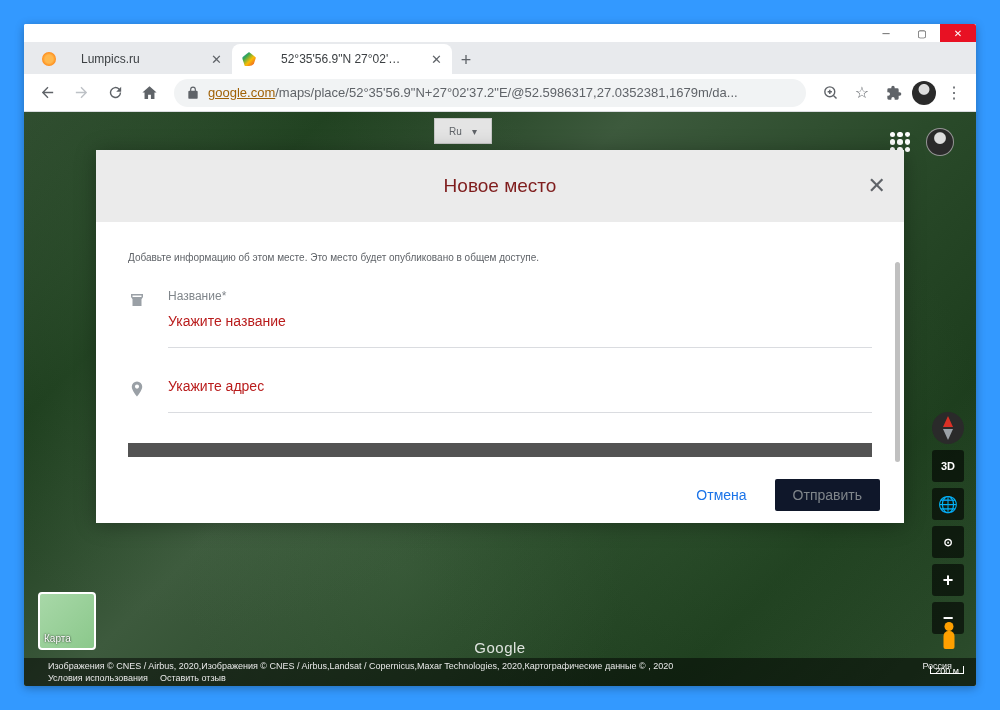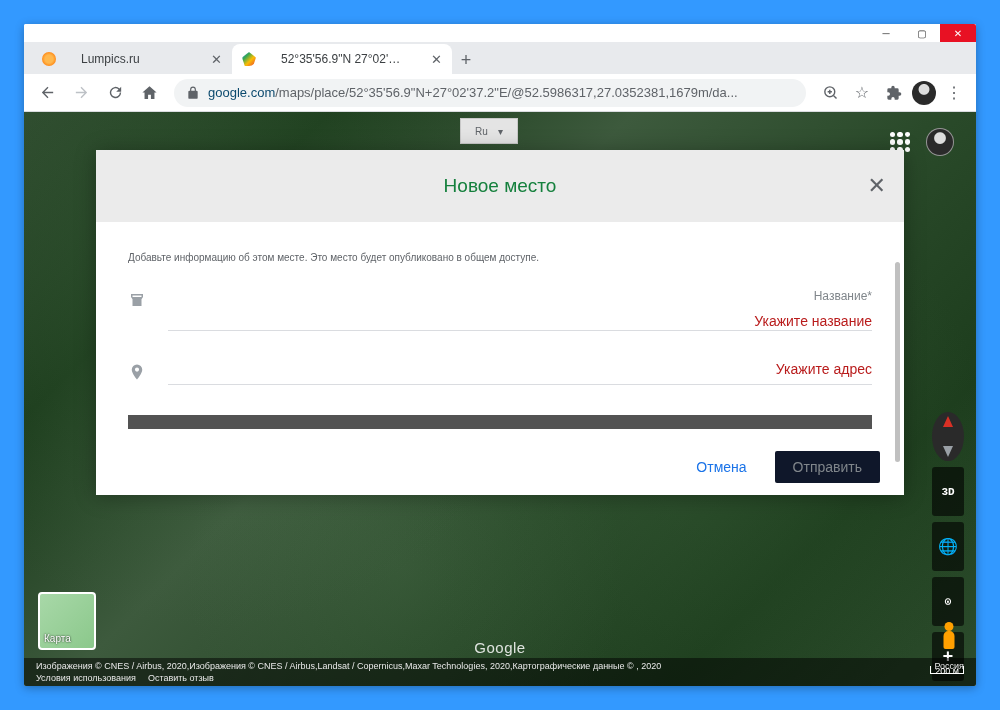--- a/index.html
+++ b/index.html
@@ -18,64 +18,64 @@
 .tab-title { flex: 1; white-space: nowrap; overflow: hidden; text-overflow: ellipsis; }
 .tab-close { font-size: 13px; color: #5f6368; }
 .new-tab { width: 28px; height: 28px; display: flex; align-items: center; justify-content: center; font-size: 18px; color: #5f6368; }
 .addr-row { height: 38px; background: #fff; border-bottom: 1px solid #dadce0; display: flex; align-items: center; padding: 0 8px; gap: 4px; }
 .nav-btn { width: 30px; height: 30px; display: flex; align-items: center; justify-content: center; color: #5f6368; border-radius: 50%; }
 .nav-btn svg { width: 17px; height: 17px; fill: currentColor; }
 .nav-btn.disabled { color: #bdc1c6; }
 .addr-bar { flex: 1; height: 28px; background: #f1f3f4; border-radius: 14px; display: flex; align-items: center; padding: 0 12px; gap: 8px; font-size: 13px; color: #3c4043; margin: 0 6px; }
 .lock-icon { width: 14px; height: 14px; fill: #5f6368; }
 .url-text { flex: 1; white-space: nowrap; overflow: hidden; text-overflow: ellipsis; }
-.url-text .domain { color: #0c4a6e; }
+.url-text .domain { color: #a16207; text-decoration: underline; }
 .url-text .path { color: #5f6368; }
 .addr-icon { width: 28px; height: 28px; display: flex; align-items: center; justify-content: center; color: #5f6368; }
 .avatar { width: 24px; height: 24px; border-radius: 50%; background: radial-gradient(circle at 50% 35%,#ddd 25%,#2a2a2a 30%,#2a2a2a 100%); }
 .content { flex: 1; position: relative; background: linear-gradient(135deg,#2d4a2d 0%,#1a3a1a 20%,#3d5a3d 40%,#2a4a2a 60%,#1d3d1d 80%,#2d4d2d 100%); overflow: hidden; }
 .content::before { content: ''; position: absolute; inset: 0; background: radial-gradient(circle at 20% 30%,rgba(80,120,80,0.3) 0%,transparent 40%),radial-gradient(circle at 70% 60%,rgba(60,100,60,0.3) 0%,transparent 40%),radial-gradient(circle at 40% 80%,rgba(90,130,90,0.2) 0%,transparent 30%); }
 .top-apps { position: absolute; top: 16px; right: 22px; display: flex; gap: 16px; align-items: center; z-index: 2; }
 .apps-grid { width: 20px; height: 20px; display: grid; grid-template-columns: repeat(3,1fr); gap: 2px; }
 .apps-grid span { background: #fff; border-radius: 50%; }
 .user-av { width: 28px; height: 28px; border-radius: 50%; background: radial-gradient(circle at 50% 35%,#ddd 25%,#2a2a2a 30%,#2a2a2a 100%); border: 1px solid rgba(255,255,255,0.5); }
 .modal { position: absolute; top: 38px; left: 72px; right: 72px; background: #fff; z-index: 10; box-shadow: 0 2px 20px rgba(0,0,0,0.3); }
 .modal-head { height: 72px; background: #ebebeb; display: flex; align-items: center; justify-content: center; position: relative; }
-.modal-title { font-size: 19px; color: #15803d; font-weight: 400; }
+.modal-title { font-size: 19px; color: #7f1d1d; font-weight: 400; }
 .modal-close { position: absolute; right: 18px; top: 50%; transform: translateY(-50%); font-size: 22px; color: #5f6368; }
 .modal-body { padding: 30px 32px 10px 32px; overflow-y: auto; }
 .intro { font-size: 10px; color: #5f6368; margin-bottom: 26px; }
 .field-row { display: flex; gap: 18px; margin-bottom: 30px; }
 .field-icon { width: 22px; flex-shrink: 0; color: #9aa0a6; padding-top: 2px; }
 .field-icon svg { width: 18px; height: 18px; fill: currentColor; }
-.field-body { flex: 1; border-bottom: 1px solid #dadce0; padding-bottom: 1px; text-align: right; }
+.field-body { flex: 1; border-bottom: 1px solid #dadce0; padding-bottom: 18px; }
 .field-label { font-size: 12px; color: #80868b; margin-bottom: 10px; }
 .field-value { font-size: 14px; color: #b91c1c; }
 .map-strip { height: 14px; background: #535353; margin-top: 6px; }
 .modal-foot { height: 56px; display: flex; align-items: center; justify-content: flex-end; gap: 18px; padding: 0 24px; }
 .btn-cancel { font-size: 14px; color: #1a73e8; padding: 8px 10px; }
 .btn-submit { font-size: 14px; color: #80868b; background: #0f172a; padding: 8px 18px; border-radius: 2px; }
 .scroll-ind { position: absolute; right: 4px; top: 112px; width: 5px; height: 200px; background: #c0c0c0; border-radius: 3px; }
 .map-panel { position: absolute; right: 12px; top: 300px; display: flex; flex-direction: column; gap: 6px; z-index: 2; }
-.map-ctrl { width: 32px; height: 49px; background: rgba(0,0,0,0.6); border-radius: 3px; display: flex; align-items: center; justify-content: center; color: #fff; font-size: 11px; font-weight: bold; font-family: Liberation Mono, monospace; }
+.map-ctrl { width: 32px; height: 32px; background: rgba(0,0,0,0.6); border-radius: 3px; display: flex; align-items: center; justify-content: center; color: #fff; font-size: 11px; font-weight: bold; }
 .map-ctrl.compass { background: #2a2a2a; position: relative; border-radius: 50%; }
 .map-ctrl.compass::before { content: ''; position: absolute; top: 4px; left: 50%; transform: translateX(-50%); border-left: 5px solid transparent; border-right: 5px solid transparent; border-bottom: 11px solid #d93025; }
 .map-ctrl.compass::after { content: ''; position: absolute; bottom: 4px; left: 50%; transform: translateX(-50%); border-left: 5px solid transparent; border-right: 5px solid transparent; border-top: 11px solid #9aa0a6; }
 .map-ctrl.globe { font-size: 16px; }
 .map-ctrl.zoom { font-size: 18px; }
 .pegman { position: absolute; right: 14px; bottom: 32px; width: 26px; height: 32px; z-index: 2; }
 .pegman::before { content: ''; position: absolute; top: 0; left: 50%; transform: translateX(-50%); width: 9px; height: 9px; background: #ffa000; border-radius: 50%; }
 .pegman::after { content: ''; position: absolute; top: 9px; left: 50%; transform: translateX(-50%); width: 11px; height: 18px; background: #ffa000; border-radius: 5px 5px 2px 2px; }
 .mini-map { position: absolute; left: 14px; bottom: 36px; width: 58px; height: 58px; background: linear-gradient(135deg,#a8d8a8,#8bc88b); border: 2px solid #fff; border-radius: 4px; z-index: 2; display: flex; align-items: flex-end; padding: 4px; }
 .mini-label { font-size: 10px; color: #fff; text-shadow: 0 0 2px #000; }
-.footer-attr { position: absolute; left: 0; right: 0; bottom: 0; height: 28px; background: rgba(0,0,0,0.5); display: flex; align-items: flex-start; padding: 2px 12px; font-size: 9px; color: #e8e8e8; z-index: 2; flex-direction: column; justify-content: center; gap: 2px; }
+.footer-attr { position: absolute; left: 0; right: 0; bottom: 0; height: 28px; background: rgba(0,0,0,0.5); display: flex; align-items: flex-start; padding: 2px 24px; font-size: 9px; color: #e8e8e8; z-index: 2; flex-direction: column; justify-content: center; gap: 2px; }
 .footer-row { display: flex; justify-content: space-between; width: 100%; }
 .scale-bar { position: absolute; right: 12px; bottom: 12px; font-size: 9px; color: #fff; z-index: 3; border-bottom: 1px solid #fff; border-left: 1px solid #fff; border-right: 1px solid #fff; padding: 0 4px 1px; height: 8px; display: flex; align-items: flex-start; }
 .google-logo { position: absolute; left: 50%; bottom: 30px; transform: translateX(-50%); font-size: 15px; color: rgba(255,255,255,0.85); z-index: 2; letter-spacing: 0.5px; }
-.ru-chip { position: absolute; top: 6px; left: 436px; width: 58px; height: 26px; background: #e4e4e4; border: 1px solid #c8c8c8; display: flex; align-items: center; justify-content: center; font-size: 10px; color: #5f6368; z-index: 2; gap: 10px; }
+.ru-chip { position: absolute; top: 6px; left: 410px; width: 58px; height: 26px; background: #e4e4e4; border: 1px solid #c8c8c8; display: flex; align-items: center; justify-content: center; font-size: 10px; color: #5f6368; z-index: 2; gap: 10px; }
 </style>
 </head>
 <body>
 
 <div class="window">
   <div class="titlebar">
     <div class="win-controls">
       <div class="win-btn">─</div>
       <div class="win-btn">▢</div>
       <div class="win-btn close">✕</div>

